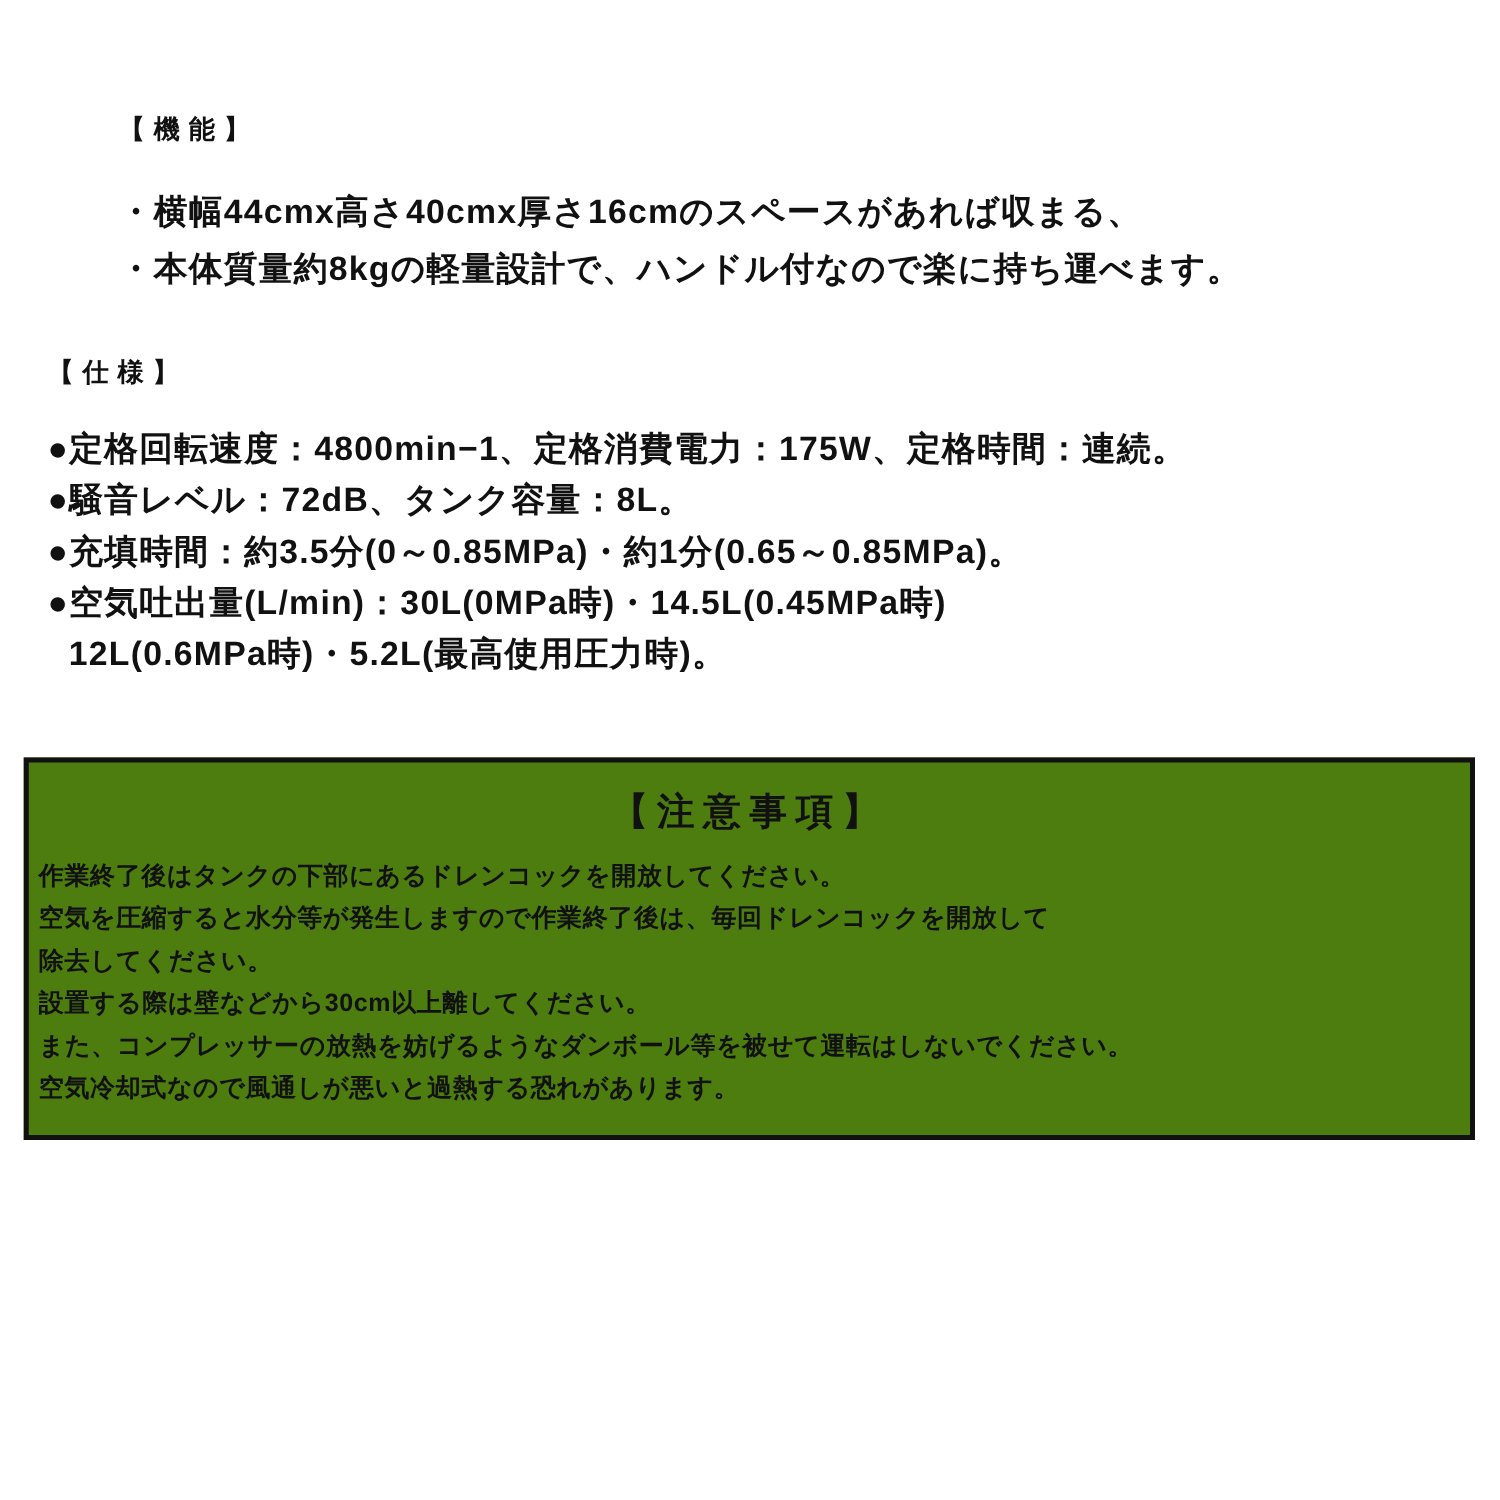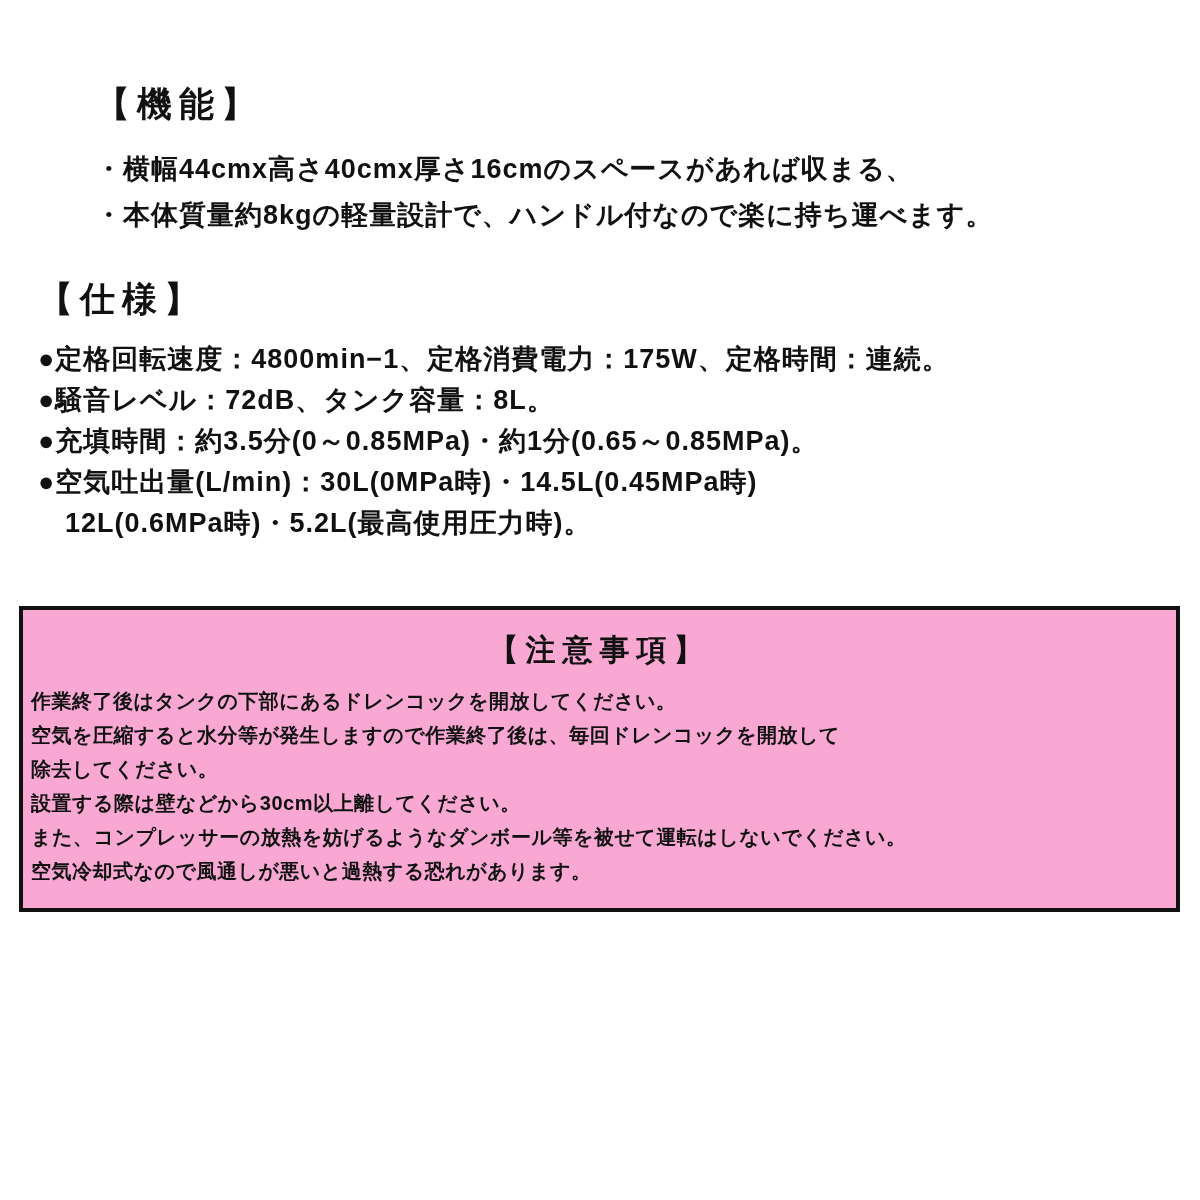--- a/index.html
+++ b/index.html
@@ -14,21 +14,21 @@
     font-family: "Liberation Sans", "DejaVu Sans", sans-serif;
     font-weight: bold;
     overflow: hidden;
   }
   .page {
     width: 1200px;
     height: 1200px;
     position: relative;
   }
   .section-heading {
-    font-size: 35px;
+    font-size: 21px;
     line-height: 36px;
     letter-spacing: 7px;
     margin: 0;
     font-weight: bold;
   }
   
   .features {
     padding: 86px 0 0 95px;
   }
   .features .section-heading {
@@ -53,28 +53,28 @@
   .specs {
     padding: 45px 0 0 38px;
   }
   .specs .section-heading {
     margin-bottom: 22px;
   }
   .specs .line {
     line-height: 41px;
   }
   .specs .cont {
-    margin-left: 27px;
+    margin-left: 17px;
   }
   
   .caution-box {
     margin: 62px 20px 0 19px;
     border: 4px solid #111111;
     padding: 22px 0 20px 8px;
-    background: #f9a8d4;
+    background: #4d7c0f;
   }
   .caution-heading {
     font-size: 30px;
     line-height: 36px;
     letter-spacing: 7px;
     text-align: center;
     margin: 0 8px 16px 0;
     font-weight: bold;
   }
   .caution-line {

